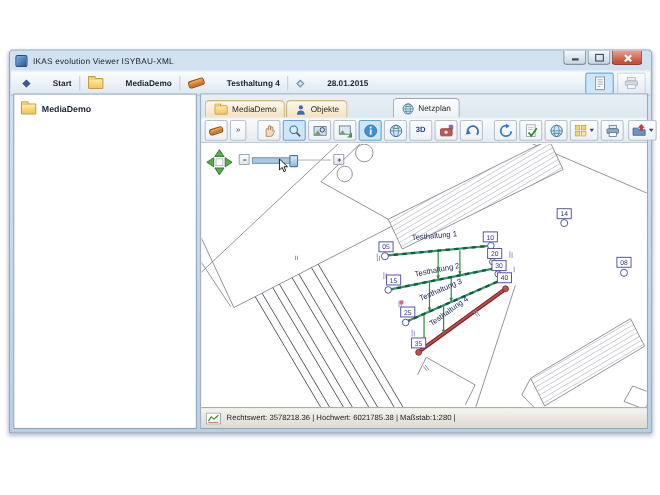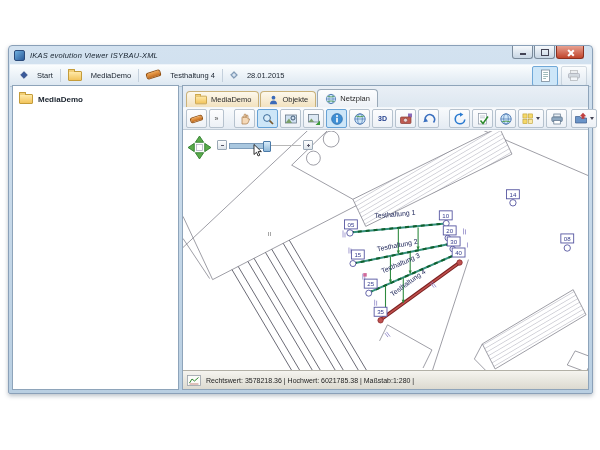--- a/index.html
+++ b/index.html
@@ -1,55 +1,55 @@
 <!DOCTYPE html>
 <html><head>
 <meta charset="utf-8">
 <style>
   html,body{margin:0;padding:0;background:#fff;}
   .stage{position:relative;width:600px;height:450px;background:#fff;font-family:"Liberation Sans",sans-serif;overflow:hidden;}
   .window{position:absolute;left:8px;top:45px;width:583px;height:347px;background:linear-gradient(#d3e2f0,#b9cfe2);
           border:1px solid #8aa0b8;border-radius:4px 4px 2px 2px;box-shadow:0 2px 4px rgba(60,80,100,.35);}
   
-  .titlebar{position:absolute;top:0;left:0;right:0;height:18px;display:flex;align-items:center;padding:0 5px;font-style:italic;}
+  .titlebar{position:absolute;top:0;left:0;right:0;height:18px;display:flex;align-items:center;padding:0 5px;}
   .app-icon{width:9px;height:9px;background:linear-gradient(135deg,#6fb0e0,#2a5a9a);border:1px solid #2a4a7a;border-radius:2px;}
   .title-text{font-size:7.5px;color:#15202c;margin-left:5px;letter-spacing:.2px;}
   .win-buttons{position:absolute;right:8px;top:0;display:flex;gap:1px;}
   .winbtn{width:19px;height:12px;border:1px solid #7a8a9a;border-top:none;border-radius:0 0 3px 3px;
           background:linear-gradient(#f6f9fc,#c8d6e4);display:flex;align-items:center;justify-content:center;}
   .winbtn.close{width:26px;background:linear-gradient(#e8a090,#c0452c);border-color:#8a3020;}
   .glyph-min{width:6px;height:2px;background:#445;margin-top:4px;}
   .glyph-max{width:6px;height:5px;border:1px solid #445;}
   .glyph-x{position:relative;width:7px;height:7px;}
   .glyph-x::before,.glyph-x::after{content:"";position:absolute;left:3px;top:0;width:1.6px;height:8px;background:#fff;}
   .glyph-x::before{transform:rotate(45deg);} .glyph-x::after{transform:rotate(-45deg);}
   
   .toolbar-row{position:absolute;top:18px;left:1px;right:1px;height:21px;display:flex;align-items:center;padding:0 4px;
                background:linear-gradient(#fbfdfe,#dce7f1);border-top:1px solid #eef4fa;border-bottom:1px solid #b4c3d2;}
-  .crumb{display:flex;gap:9px;font-size:7.5px;color:#1a232e;padding:2px 6px;border-radius:2px;}
+  .crumb{display:flex;align-items:center;gap:20px;font-size:7.5px;color:#1a232e;padding:2px 6px;border-radius:2px;font-weight:bold;}
   .sep{width:1px;height:13px;background:#c4d0dc;margin:0 1px;}
   .diamond{width:8px;height:8px;}
   .folder{width:12px;height:8px;position:relative;background:linear-gradient(#ffe9a8,#f2c45c);border:1px solid #c49c3a;border-radius:1px;}
   .folder::before{content:"";position:absolute;top:-3px;left:-1px;width:5px;height:2px;background:#f2cf77;border:1px solid #c49c3a;border-bottom:none;border-radius:1px 1px 0 0;}
   .pipe-ic{width:13px;height:5px;background:linear-gradient(#f2a855,#c06a1f);border:1px solid #94500f;border-radius:2.5px;transform:rotate(-18deg);}
   .tb-right{margin-left:auto;display:flex;gap:3px;}
   .tb-btn{width:24px;height:18px;border:1px solid #b0bcc8;border-radius:2px;background:linear-gradient(#fdfdfe,#e8eef4);
           display:flex;align-items:center;justify-content:center;}
   .tb-btn.selected{background:#cde6f8;border-color:#6fa8d8;}
   .tb-btn.disabled{opacity:.5;}
   
   .content{position:absolute;top:39px;left:3px;right:3px;bottom:3px;display:flex;gap:3px;}
   .left-panel{width:165px;background:#fff;border:1px solid #8ea4ba;}
   .tree-item{display:flex;align-items:center;gap:5px;padding:8px 6px;font-size:8px;font-weight:bold;color:#1a232e;}
   .right-panel{flex:1;display:flex;flex-direction:column;border:1px solid #8ea4ba;background:#e8eef5;min-width:0;}
   
   .tabstrip{height:19px;display:flex;align-items:flex-end;gap:1px;padding:2px 3px 0;background:linear-gradient(#e9eff6,#dde7f0);}
   .tab{height:15px;display:flex;align-items:center;gap:3px;padding:0 7px;font-size:7.5px;color:#2a2a2a;
        border:1px solid #c9b179;border-bottom:none;border-radius:4px 4px 0 0;background:linear-gradient(#fdf8ec,#f2e2bf);}
-  .tab.active{border-color:#9aa9b8;background:linear-gradient(#fcfdff,#edf1f6);height:17px;}
+  .tab.active{border-color:#9aa9b8;background:linear-gradient(#fcfdff,#edf1f6);height:17px;margin-left:40px;}
   
   .map-toolbar{height:21px;display:flex;align-items:center;gap:2px;padding:0 3px;
                background:linear-gradient(#f8fafc,#e4ebf3);border-top:1px solid #f2f6fa;border-bottom:1px solid #c0cbd6;}
   .tool-btn{width:19px;height:17px;border:1px solid #b6c2ce;border-radius:2px;background:linear-gradient(#fdfdfe,#edf1f6);
             display:flex;align-items:center;justify-content:center;flex:0 0 auto;}
   .tool-btn.selected{background:#cde6f8;border-color:#66a2d6;}
   .tool-btn.wide{width:24px;}
   .tool-gap{width:6px;flex:0 0 auto;}
   .more-lbl{font-size:7px;color:#444;}
   .threed-lbl{font-size:7px;font-weight:bold;color:#24408e;}

